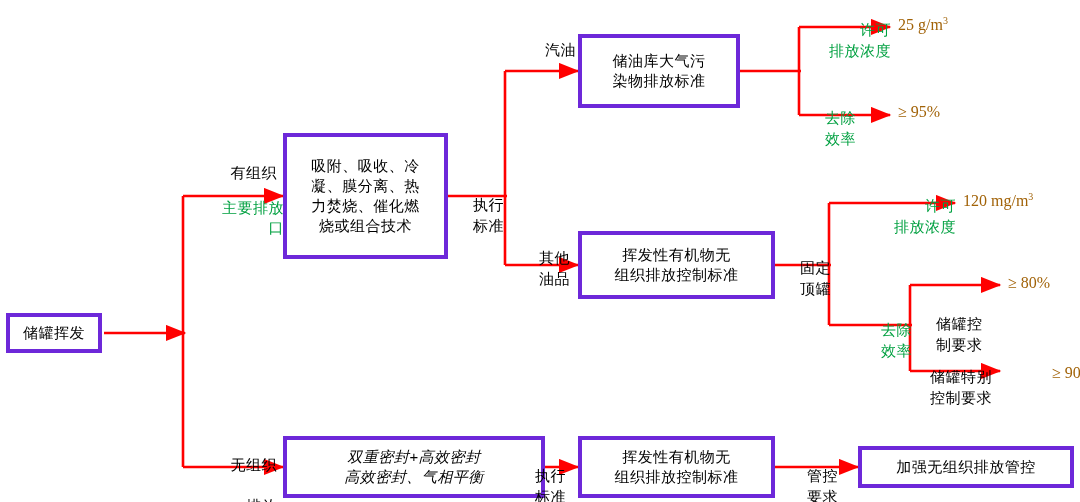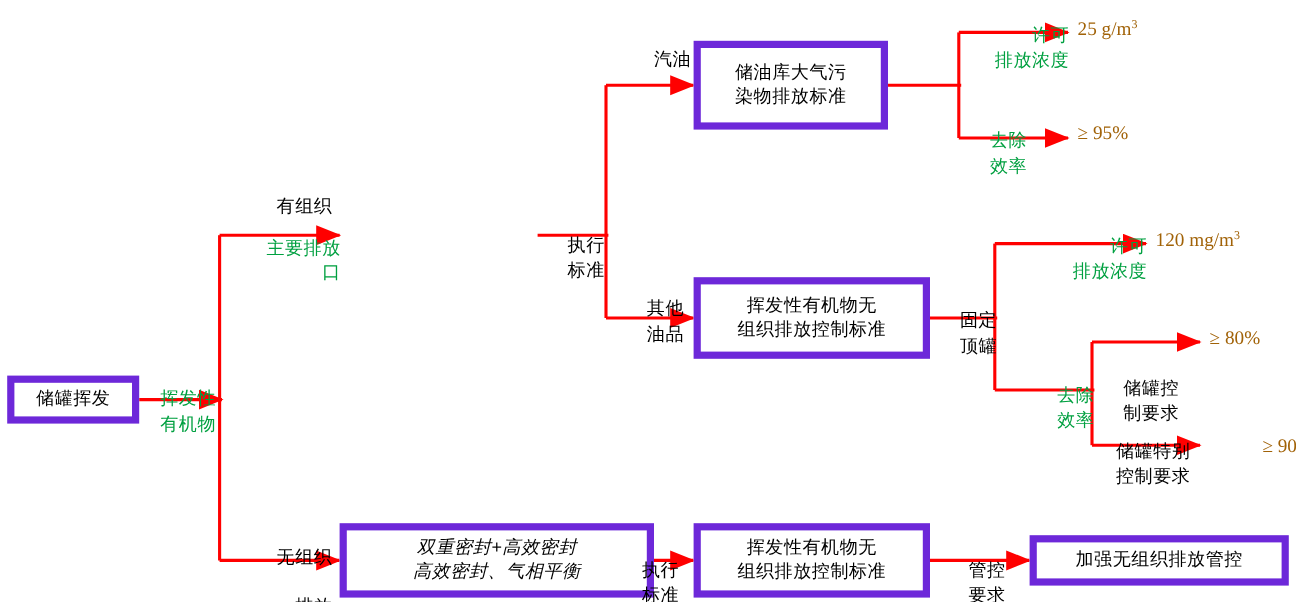--- a/index.html
+++ b/index.html
@@ -20,21 +20,21 @@
   svg.lines {
     position: absolute;
     left: 0;
     top: 0;
     width: 1080px;
     height: 502px;
     pointer-events: none;
   }
   .node {
     position: absolute;
-    border: 6px solid #6d28d9;
+    border: 4px solid #6d28d9;
     color: #000000;
     display: flex;
     align-items: center;
     justify-content: center;
     text-align: center;
     box-sizing: border-box;
     background: #ffffff;
     line-height: 1.35;
     font-size: 15px;
     letter-spacing: 0.5px;
@@ -104,24 +104,30 @@
       <path d="M910,325 L910,371"></path>
       <path d="M910,285 L1000,285" marker-end="url(#arrow)"></path>
       <path d="M910,371 L1000,371" marker-end="url(#arrow)"></path>
 
       <path d="M183,467 L283,467" marker-end="url(#arrow)"></path>
       <path d="M505,467 L578,467" marker-end="url(#arrow)"></path>
       <path d="M775,467 L858,467" marker-end="url(#arrow)"></path>
     </g>
   </svg>
 
-  <div class="node" style="left:6px; top:313px; width:110px; height:40px;">
+  <div class="node" style="left:6px; top:313px; width:96px; height:40px;">
     <span>储罐挥发</span>
   </div>
 
+  <div class="node" style="left:283px; top:133px; width:165px; height:126px; white-space:pre-line;">
+    <span>吸附、吸收、冷
+凝、膜分离、热
+力焚烧、催化燃
+烧或组合技术</span>
+  </div>
 
   <div class="node" style="left:578px; top:34px; width:162px; height:74px; white-space:pre-line;">
     <span>储油库大气污
 染物排放标准</span>
   </div>
 
   <div class="node" style="left:578px; top:231px; width:197px; height:68px; white-space:pre-line;">
     <span>挥发性有机物无
 组织排放控制标准</span>
   </div>
@@ -133,24 +139,20 @@
 
   <div class="node" style="left:578px; top:436px; width:197px; height:62px; white-space:pre-line;">
     <span>挥发性有机物无
 组织排放控制标准</span>
   </div>
 
   <div class="node" style="left:858px; top:446px; width:216px; height:42px;">
     <span>加强无组织排放管控</span>
   </div>
 
-  <div class="label green" style="left:108px; top:303px; width:72px; white-space:pre-line;">
-    <span>挥发性
-有机物</span>
-  </div>
 
   <div class="label black" style="left:193px; top:163px; width:84px;">
     <span>有组织</span>
   </div>
 
   <div class="label green" style="left:186px; top:198px; width:98px;padding-left:32px;">
     <span>主要排放口</span>
   </div>
 
   <div class="label black" style="left:452px; top:175px; width:52px; white-space:pre-line;">

